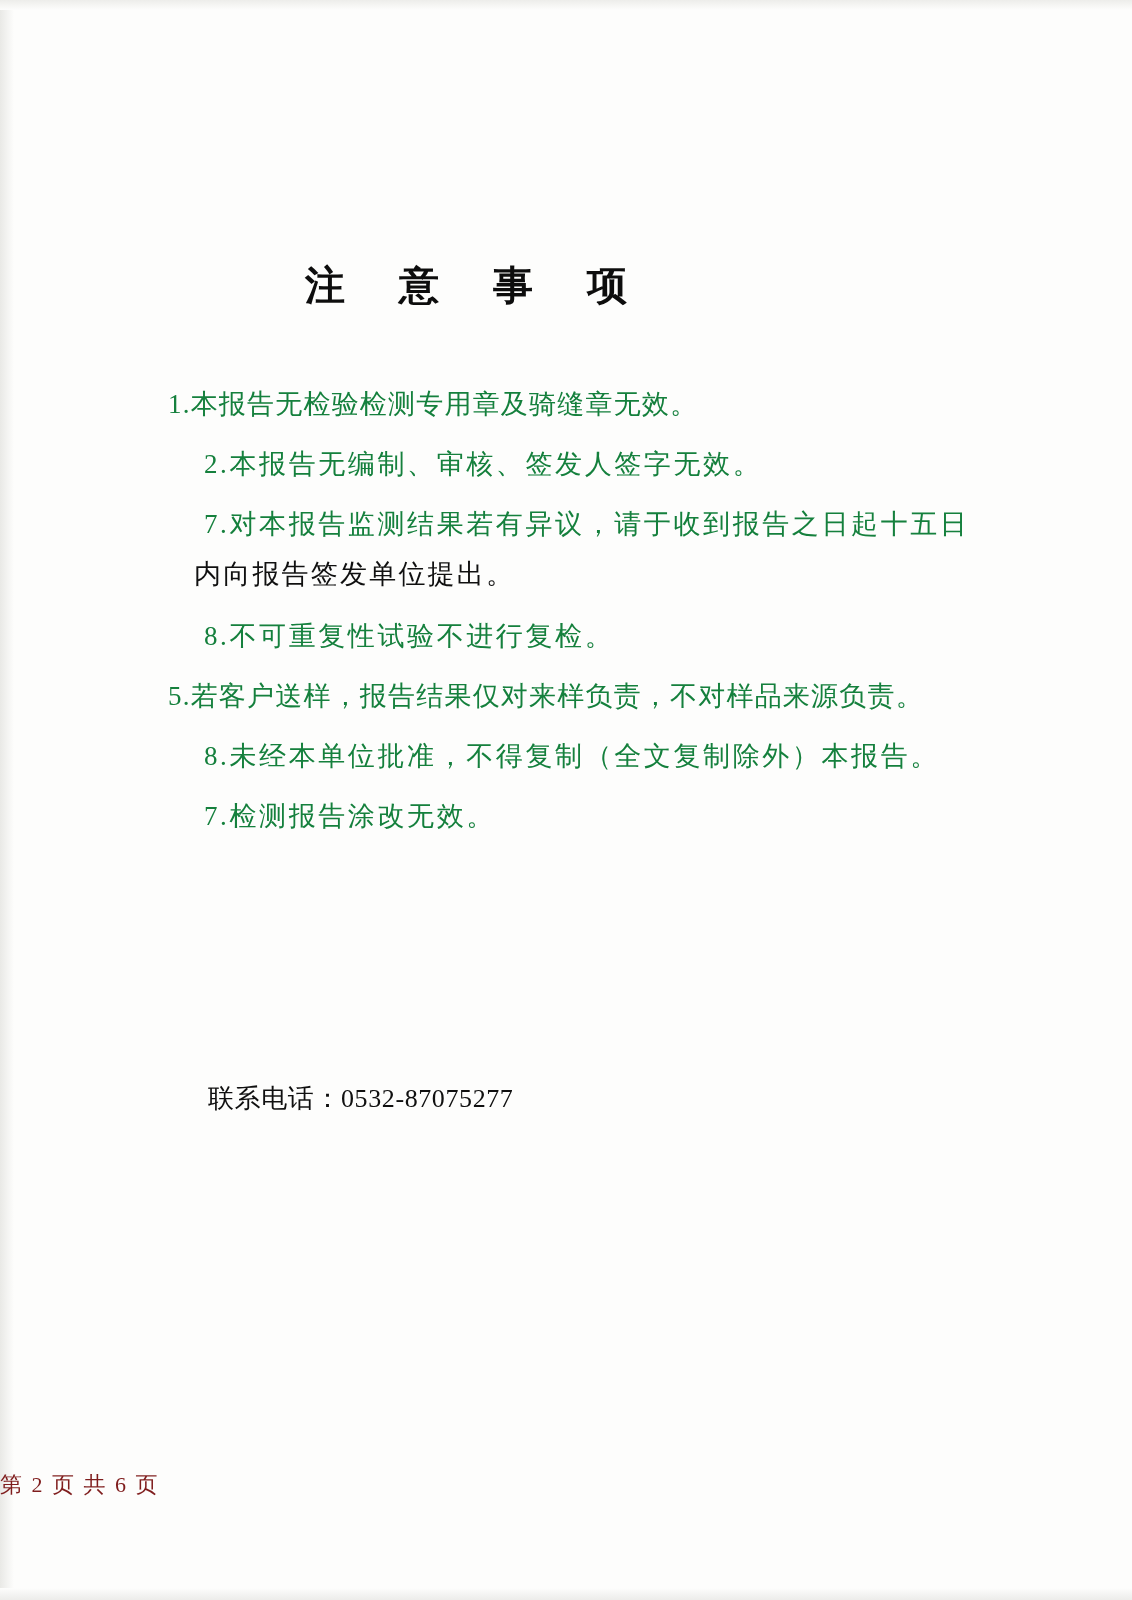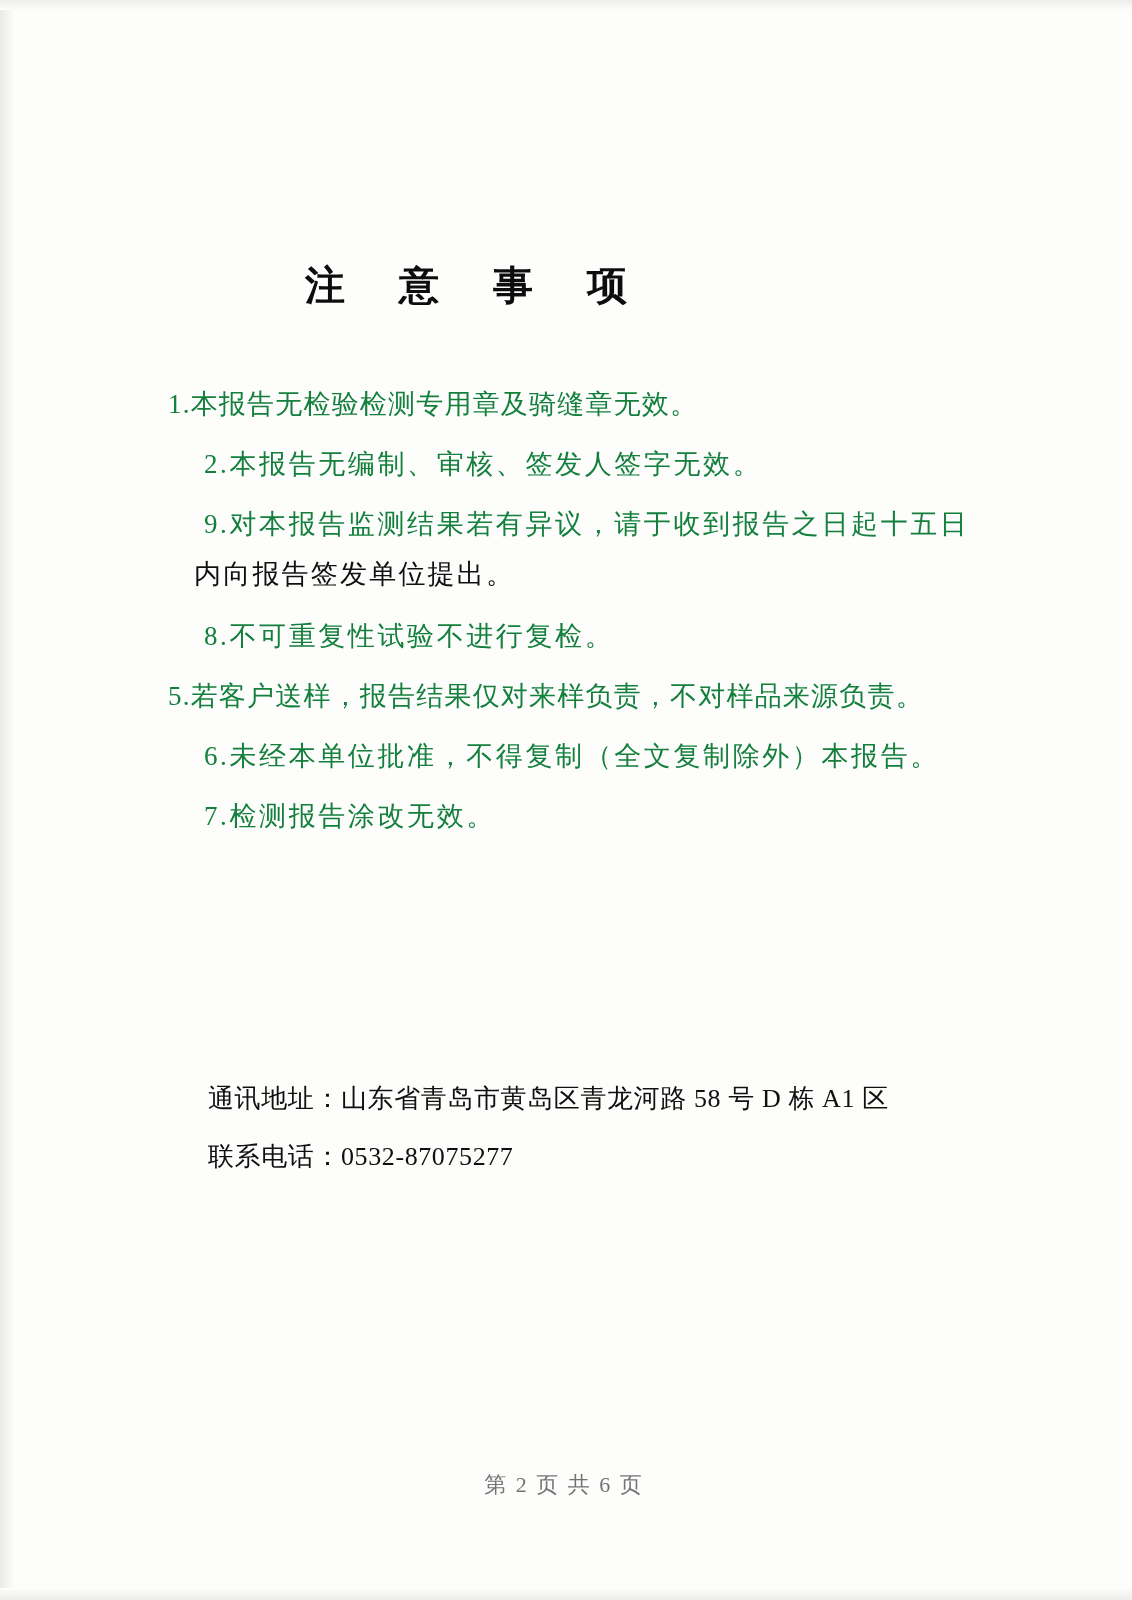--- a/index.html
+++ b/index.html
@@ -102,48 +102,47 @@
     color: #101010;
     letter-spacing: 0.6px;
     margin-bottom: 10px;
   }
 
   .footer {
     position: absolute;
     bottom: 100px;
     left: 0;
     width: 1128px;
-    text-align: center;
+    text-align: left;
     font-size: 22px;
     letter-spacing: 2px;
-    color: #737373;
+    color: #7f1d1d;
   }
 </style>
 </head>
 <body>
 
 <div class="page">
 
   <div class="scan-edge-left"></div>
   <div class="scan-edge-top"></div>
   <div class="scan-edge-bottom"></div>
 
   <div class="doc-title">注 意 事 项</div>
 
   <div class="notes">
     <div class="note-item">1.本报告无检验检测专用章及骑缝章无效。</div>
     <div class="note-item wide-spaced">2.本报告无编制、审核、签发人签字无效。</div>
-    <div class="note-item wide-spaced">9.对本报告监测结果若有异议，请于收到报告之日起十五日</div>
+    <div class="note-item wide-spaced">7.对本报告监测结果若有异议，请于收到报告之日起十五日</div>
     <div class="note-cont">内向报告签发单位提出。</div>
     <div class="note-item wide-spaced">8.不可重复性试验不进行复检。</div>
     <div class="note-item">5.若客户送样，报告结果仅对来样负责，不对样品来源负责。</div>
-    <div class="note-item wide-spaced">6.未经本单位批准，不得复制（全文复制除外）本报告。</div>
+    <div class="note-item wide-spaced">8.未经本单位批准，不得复制（全文复制除外）本报告。</div>
     <div class="note-item wide-spaced">7.检测报告涂改无效。</div>
   </div>
 
   <div class="contact">
-    <div class="contact-line">通讯地址：山东省青岛市黄岛区青龙河路 58 号 D 栋 A1 区</div>
     <div class="contact-line">联系电话：0532-87075277</div>
   </div>
 
   <div class="footer">第 2 页 共 6 页</div>
 
 </div>
 
 </body></html>

